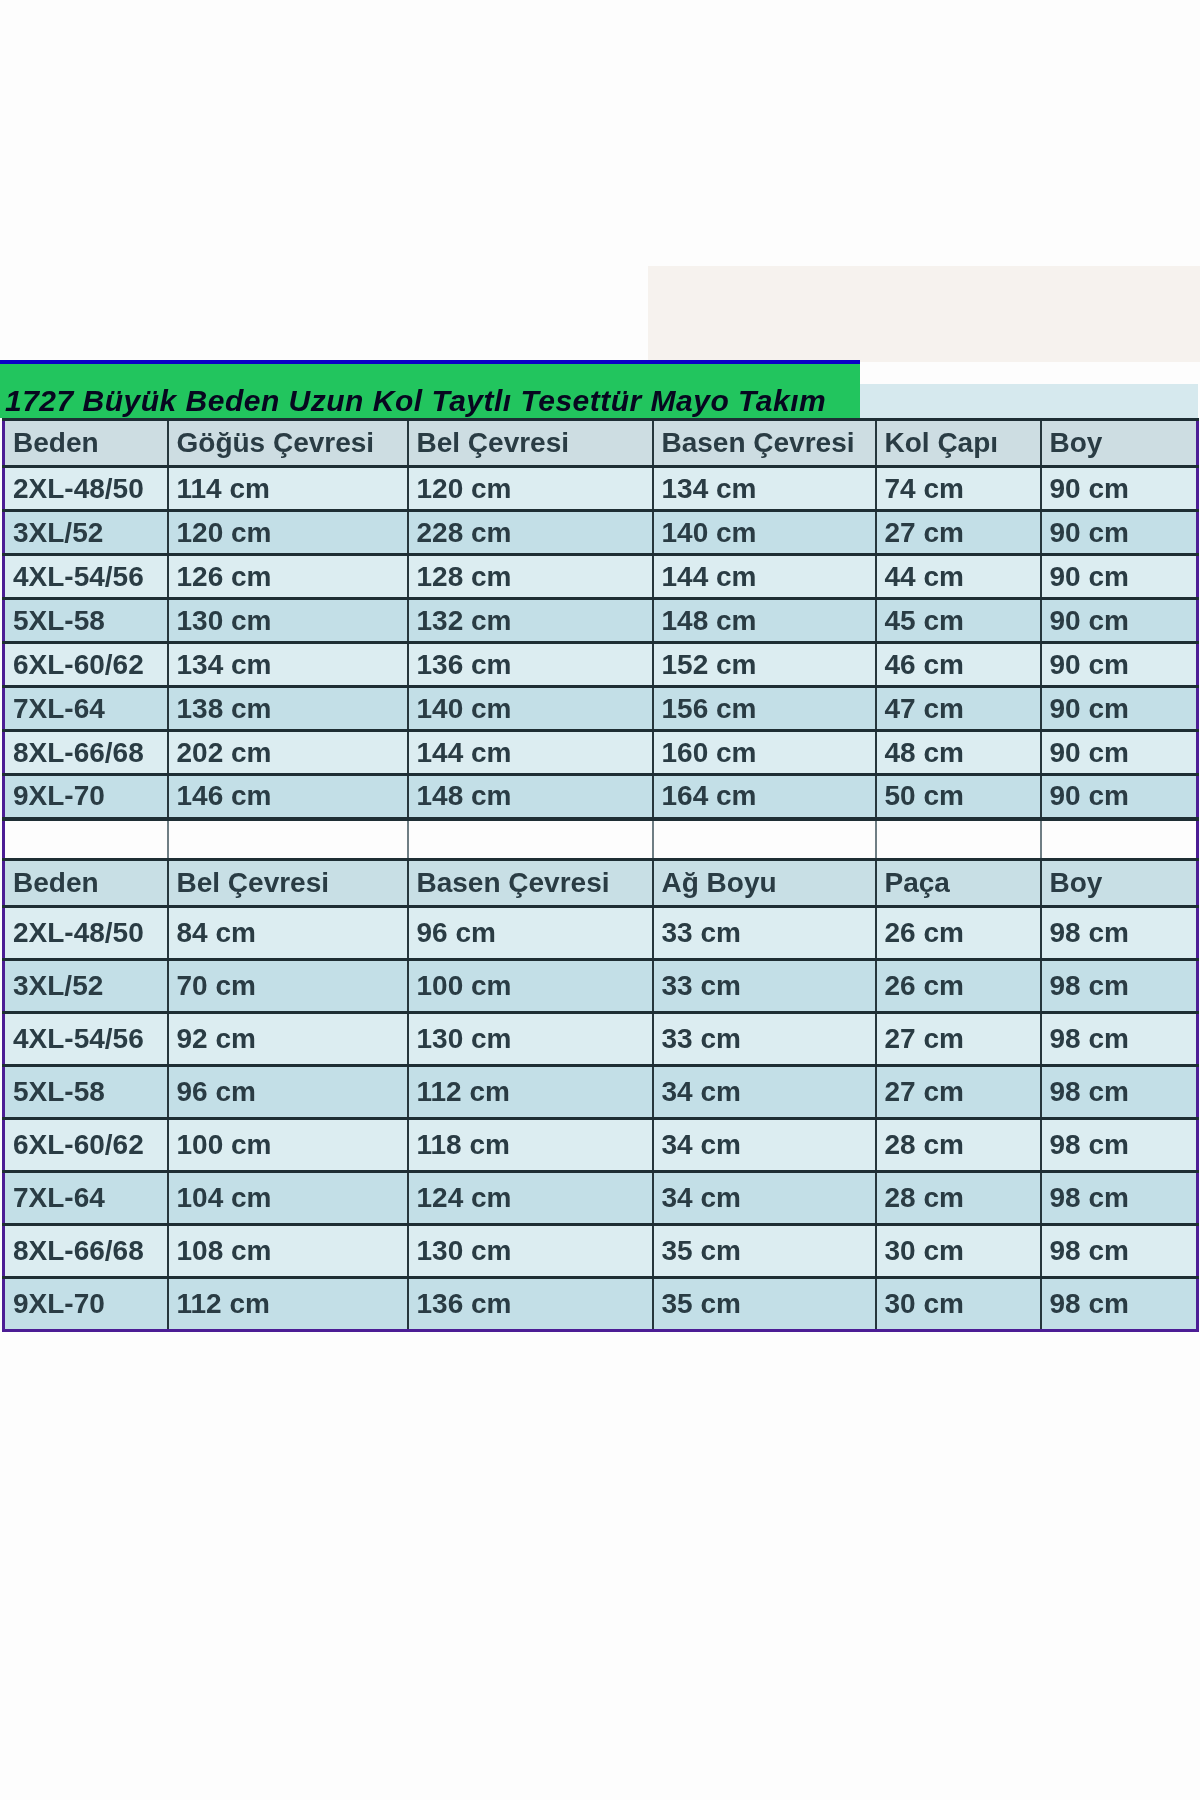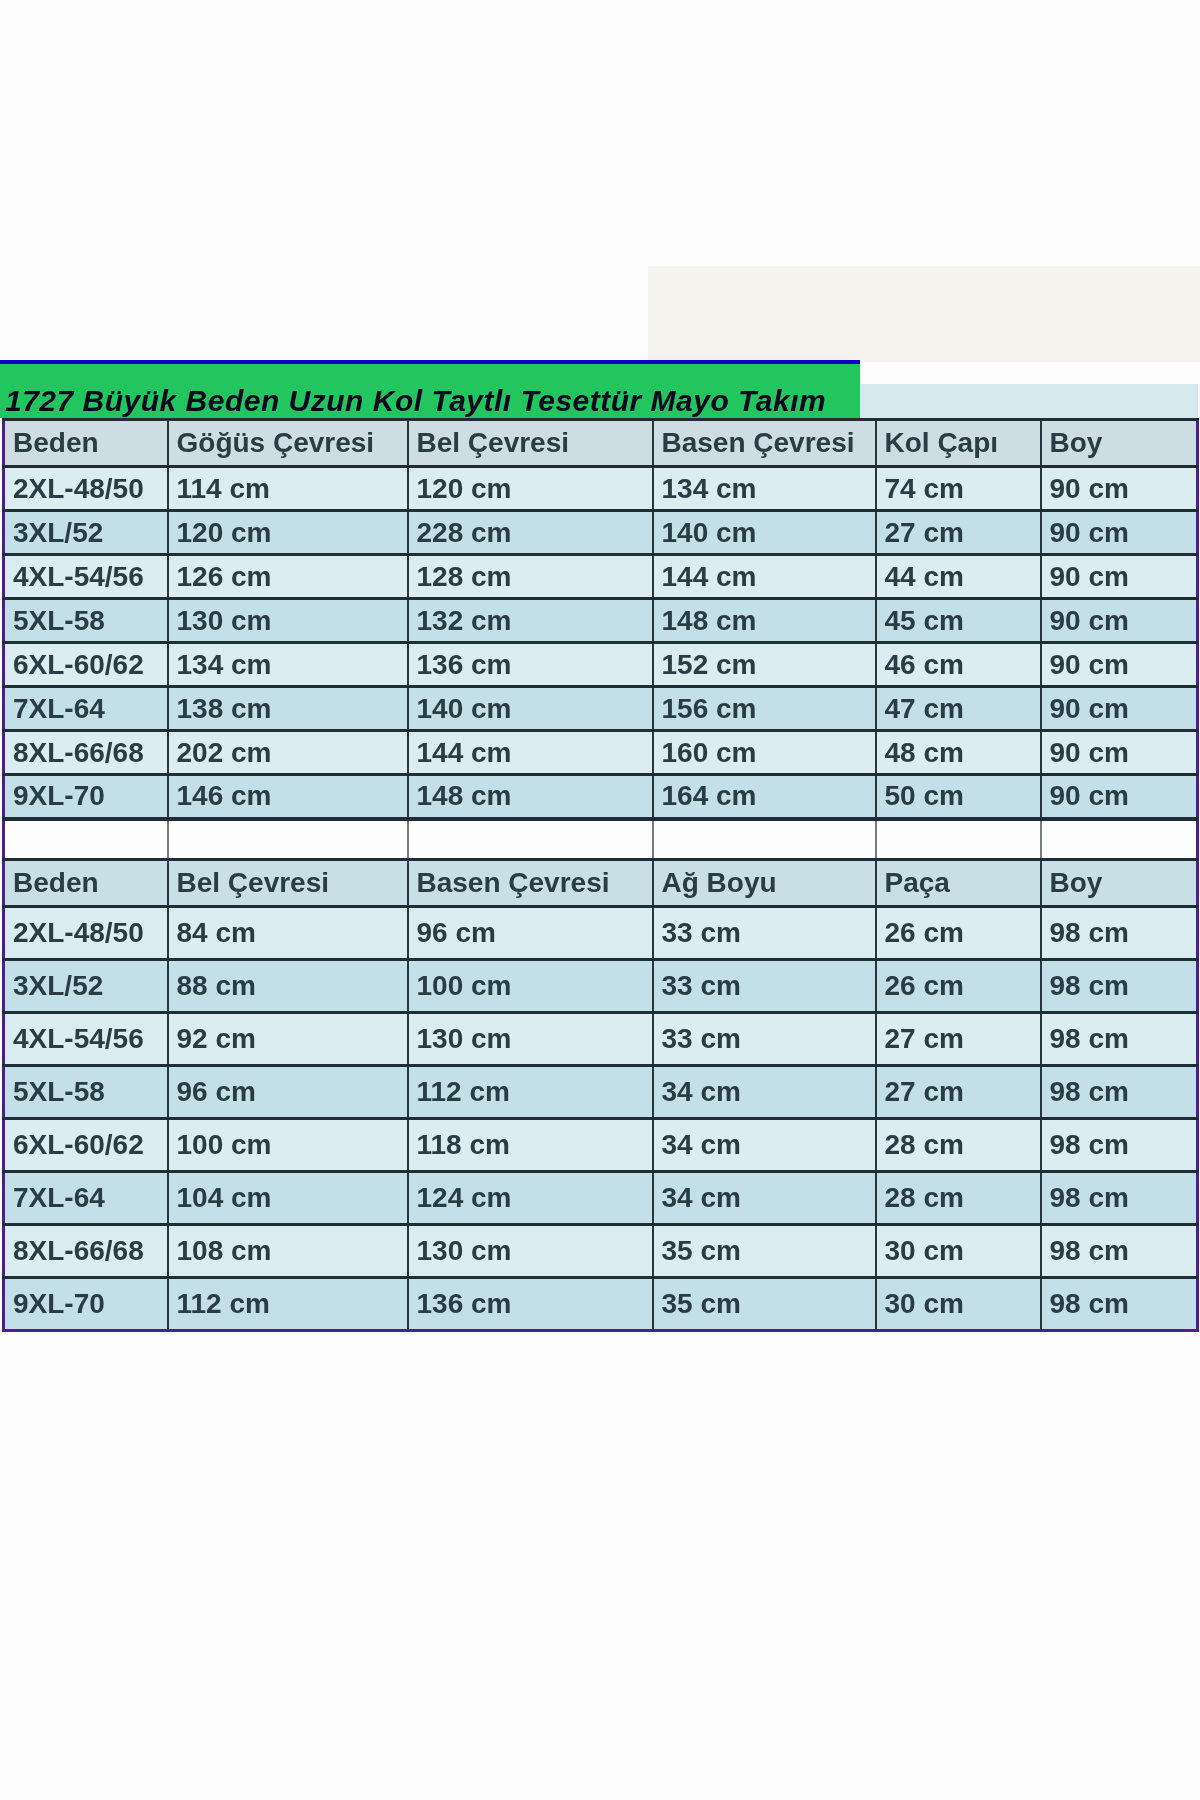--- a/index.html
+++ b/index.html
@@ -190,21 +190,21 @@
           <tr class="t2-data row-light">
             <td>2XL-48/50</td>
             <td>84 cm</td>
             <td>96 cm</td>
             <td>33 cm</td>
             <td>26 cm</td>
             <td>98 cm</td>
           </tr>
           <tr class="t2-data row-dark">
             <td>3XL/52</td>
-            <td>88 cm</td>
+            <td>70 cm</td>
             <td>100 cm</td>
             <td>33 cm</td>
             <td>26 cm</td>
             <td>98 cm</td>
           </tr>
           <tr class="t2-data row-light">
             <td>4XL-54/56</td>
             <td>92 cm</td>
             <td>130 cm</td>
             <td>33 cm</td>

